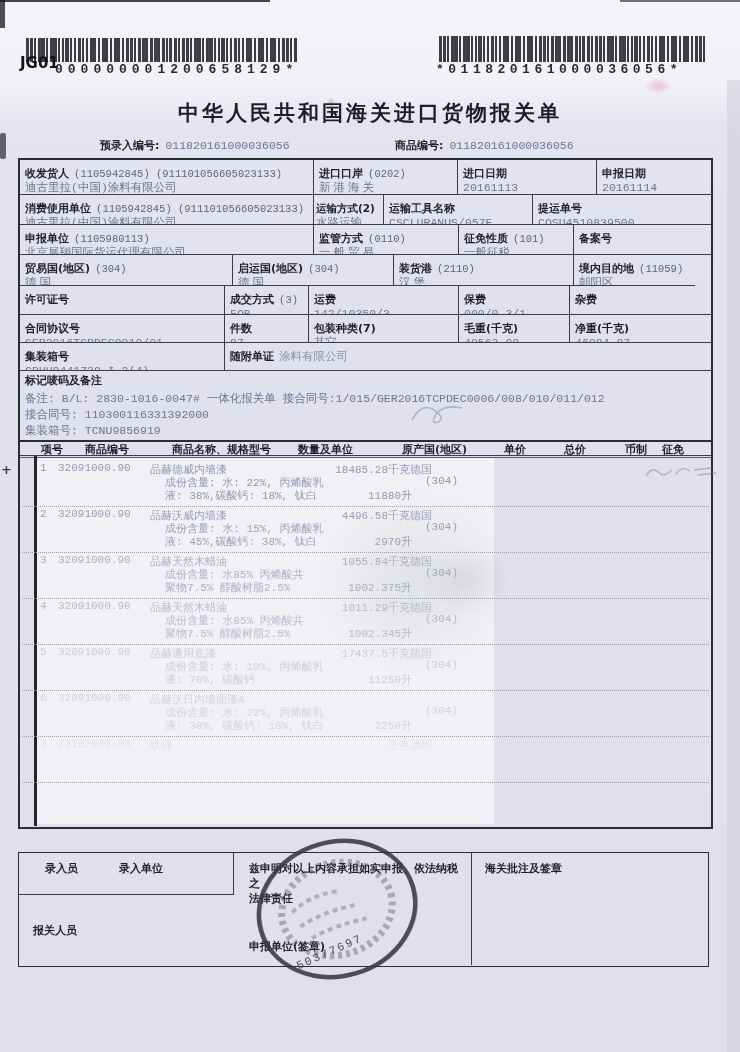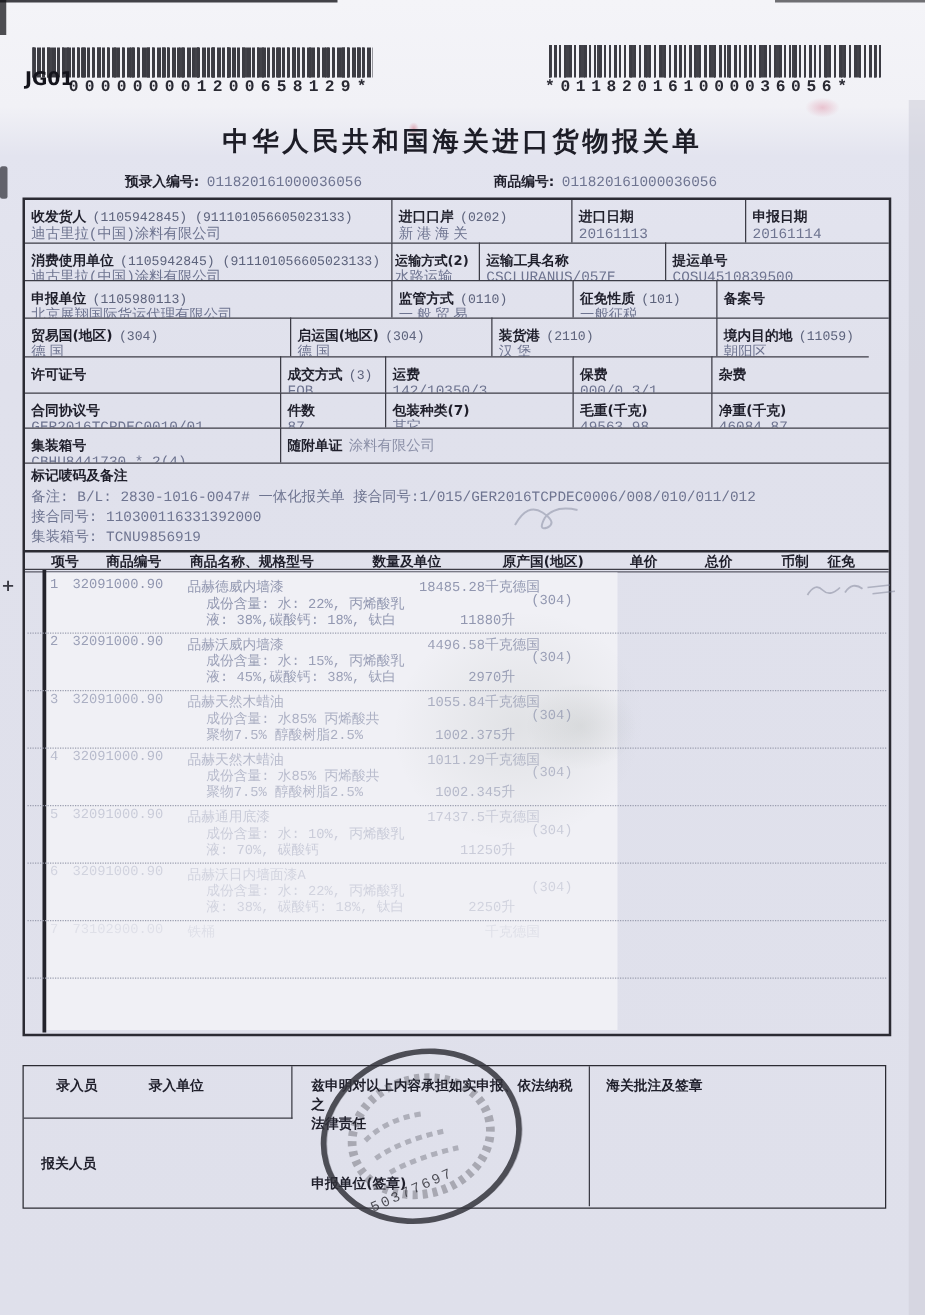--- a/index.html
+++ b/index.html
@@ -212,21 +212,21 @@
       <div class="val" style="margin-top:2px;">集装箱号:  TCNU9856919</div>
     </div>
 
     <svg class="artifact" style="left:388px;top:240px;" width="60" height="26" viewBox="0 0 60 26">
       <path d="M4 20 Q14 2 26 10 Q38 18 30 22 Q22 25 28 14 Q36 4 54 8" fill="none" stroke="#8b90a4" stroke-width="1.6" opacity=".55"></path>
     </svg>
 
     <div class="ihead">
       <span style="left:21px;">项号</span>
       <span style="left:65px;">商品编号</span>
-      <span style="left:132px;">商品名称、规格型号</span>
+      <span style="left:152px;">商品名称、规格型号</span>
       <span style="left:278px;">数量及单位</span>
       <span style="left:382px;">原产国(地区)</span>
       <span style="left:484px;">单价</span>
       <span style="left:544px;">总价</span>
       <span style="left:605px;">币制</span>
       <span style="left:642px;">征免</span>
     </div>
 
     <div id="items">
       <div class="items-white"></div>

